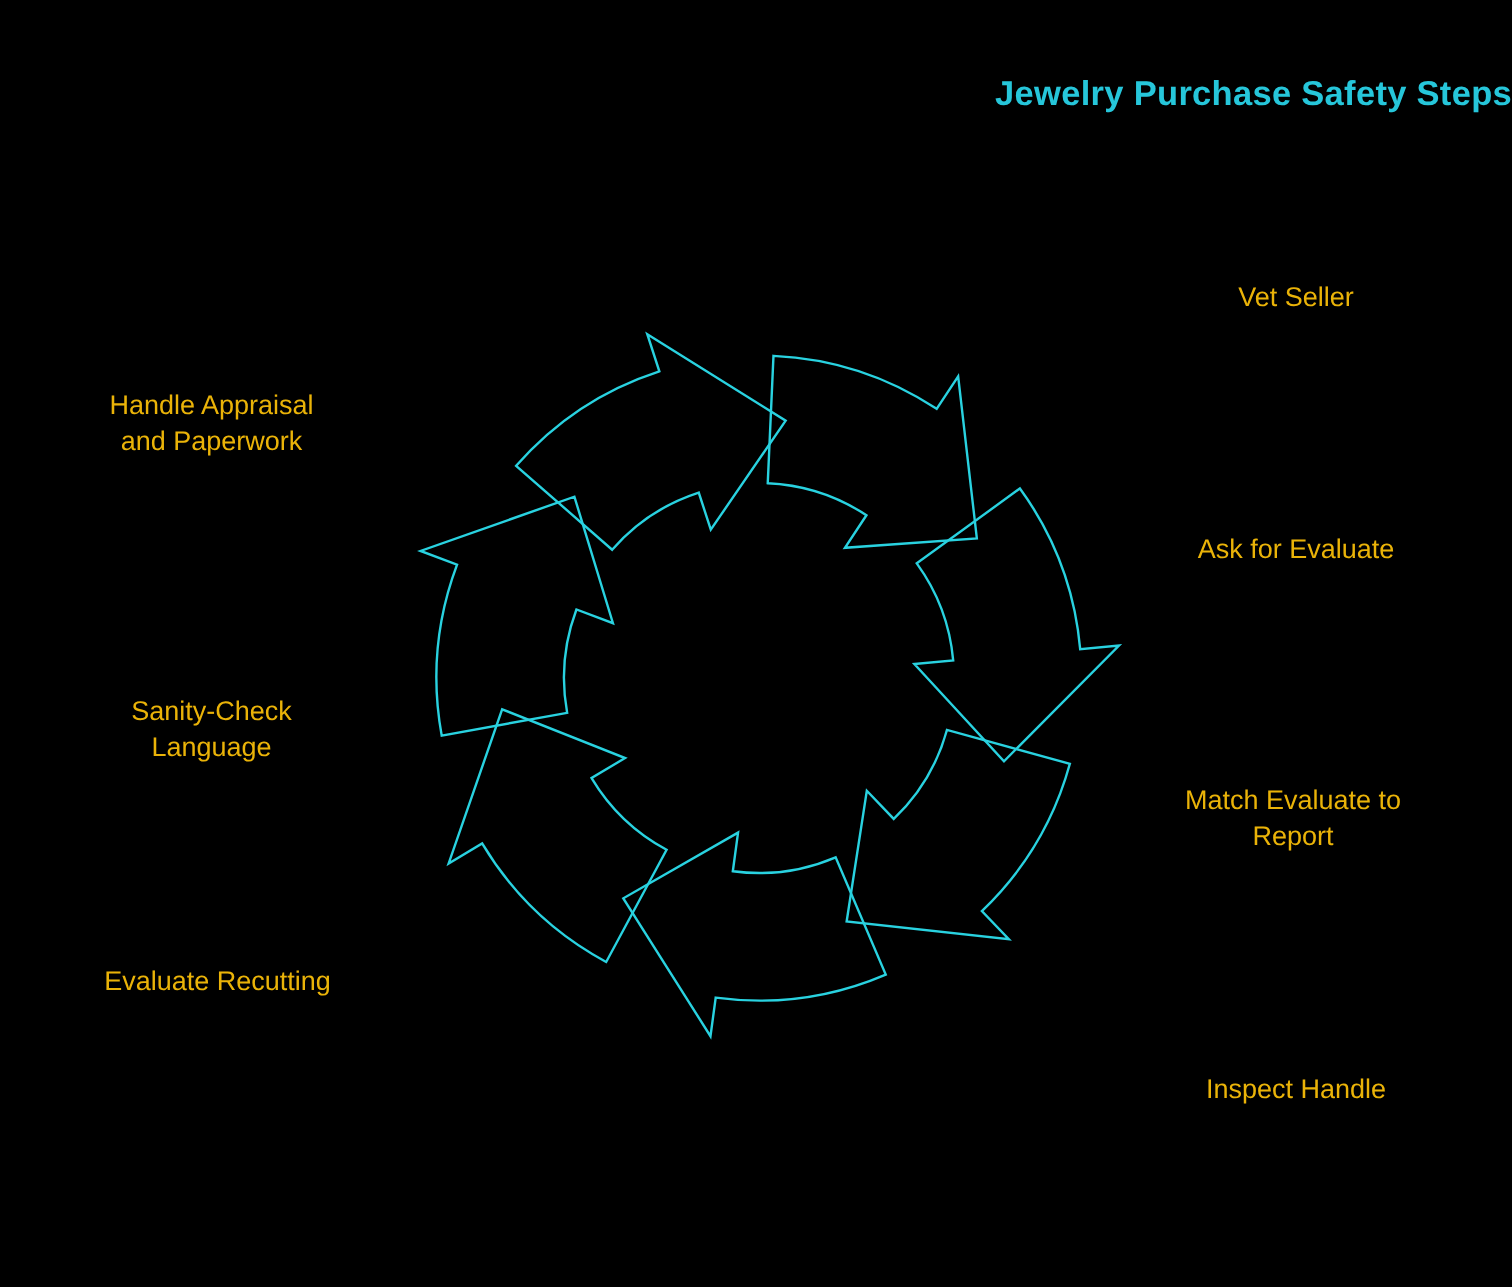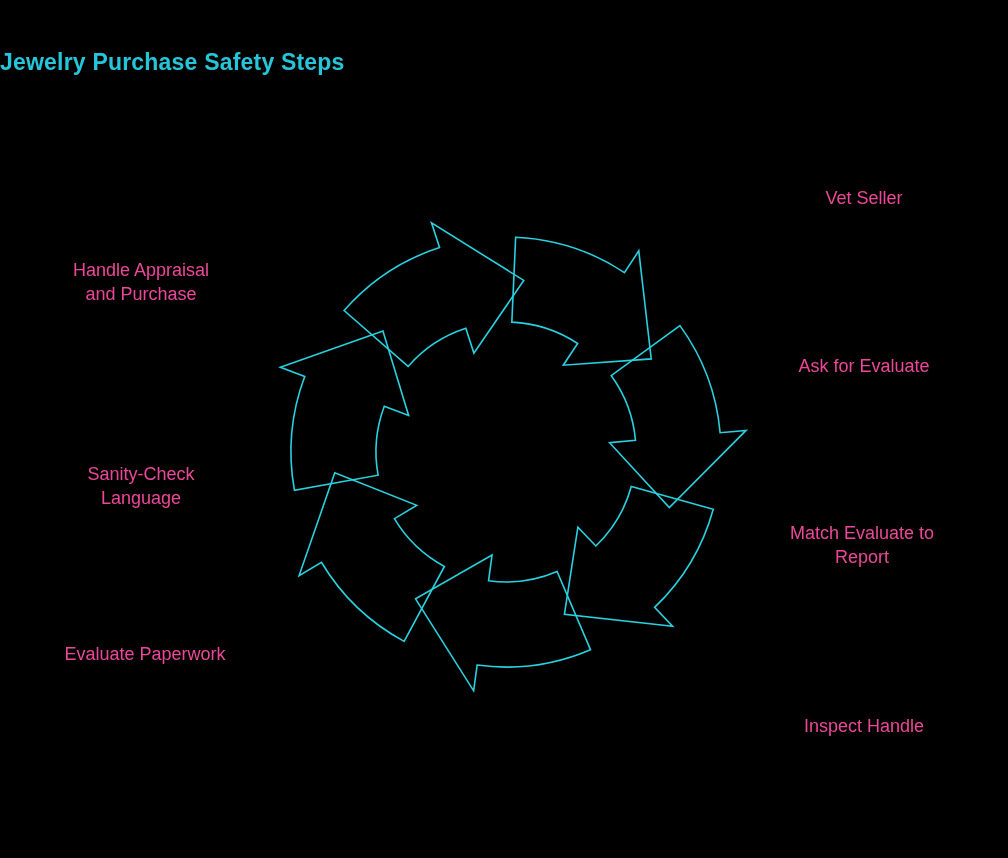--- a/index.html
+++ b/index.html
@@ -13,36 +13,36 @@
     position: relative;
     overflow: hidden;
     font-family: "Liberation Sans", sans-serif;
     background: #000000;
   }
   #chart-title {
     position: absolute;
     left: 0;
     top: 49px;
     width: 1008px;
-    text-align: left;
+    text-align: right;
     font-size: 23px;
     font-weight: bold;
     color: #26c6da;
     letter-spacing: 0.2px;
   }
   #cycle-svg {
     position: absolute;
     left: 0;
     top: 0;
   }
   .step-label {
     position: absolute;
     font-size: 18px;
     line-height: 24px;
-    color: #ec4899;
+    color: #eab308;
     text-align: center;
     white-space: pre-line;
   }
 </style>
 </head>
 <body>
 
 <div id="chart-title">Jewelry Purchase Safety Steps</div>
 
 <svg id="cycle-svg" width="1008" height="858" viewBox="0 0 1008 858" aria-hidden="true">
@@ -54,18 +54,18 @@
     <path d="M 294.46 490.39 A 215 215 0 0 1 304.71 376.45 L 280.37 367.32 L 382.93 331.12 L 408.63 415.46 L 384.29 406.32 A 130 130 0 0 0 378.09 475.21 Z" fill="none" stroke="#29d2e0" stroke-width="1.6" stroke-linejoin="miter"></path>
     <path d="M 344.09 310.54 A 215 215 0 0 1 439.56 247.52 L 431.53 222.80 L 523.77 280.42 L 473.86 353.09 L 465.83 328.36 A 130 130 0 0 0 408.10 366.47 Z" fill="none" stroke="#29d2e0" stroke-width="1.6" stroke-linejoin="miter"></path>
   </svg>
 
 <div id="labels-layer">
     <div class="step-label" style="left: 744px; top: 186px; width: 240px;">Vet Seller</div>
     <div class="step-label" style="left: 744px; top: 354px; width: 240px;">Ask for Evaluate</div>
     <div class="step-label" style="left: 742px; top: 521px; width: 240px;">Match Evaluate to
 Report</div>
     <div class="step-label" style="left: 744px; top: 714px; width: 240px;">Inspect Handle</div>
-    <div class="step-label" style="left: 25px; top: 642px; width: 240px;">Evaluate Paperwork</div>
+    <div class="step-label" style="left: 25px; top: 642px; width: 240px;">Evaluate Recutting</div>
     <div class="step-label" style="left: 21px; top: 462px; width: 240px;">Sanity-Check
 Language</div>
     <div class="step-label" style="left: 21px; top: 258px; width: 240px;">Handle Appraisal
-and Purchase</div>
+and Paperwork</div>
   </div>
 
 </body></html>

